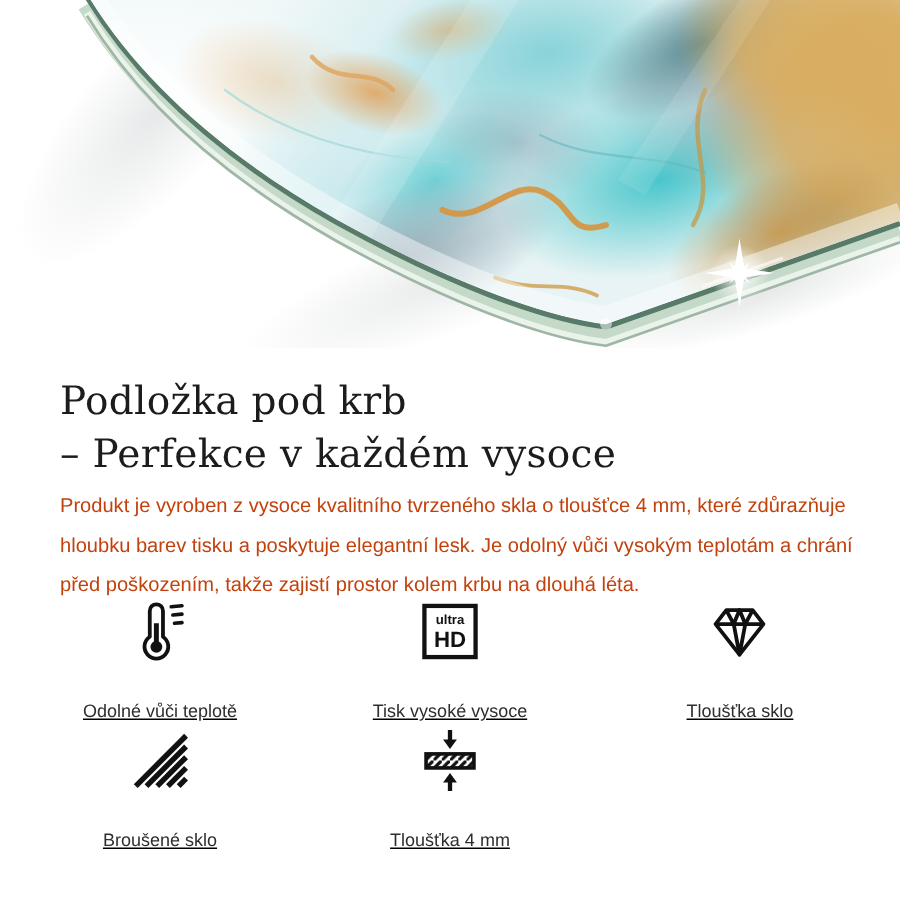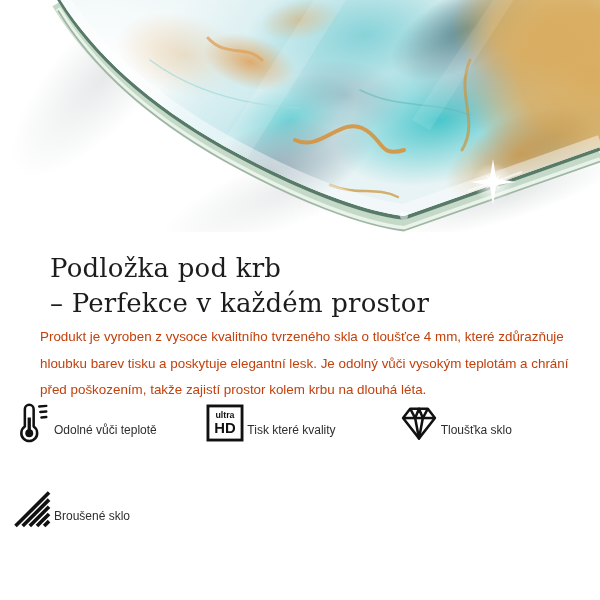--- a/index.html
+++ b/index.html
@@ -7,31 +7,30 @@
     width:600px;height:600px;background:#ffffff;overflow:hidden;position:relative;
     font-family:"Liberation Sans", sans-serif;
   }
   .hero{position:absolute;left:0;top:0;width:600px;height:232px;}
   .hero svg{display:block;}
   .heading{
     position:absolute;left:40px;top:234px;width:520px;
     font-family:"DejaVu Serif", serif;
     font-size:26px;line-height:35px;color:#1c1c1c;font-weight:400;
     letter-spacing:.2px;
-    margin-left:10px;
   }
   .desc{
     position:absolute;left:40px;top:311px;width:540px;
     font-size:13.4px;line-height:26.5px;color:#c2410c;
   }
   .features{
     position:absolute;left:10px;top:399px;width:580px;
     display:grid;grid-template-columns:repeat(3,1fr);row-gap:4px;
   }
-  .feature{display:flex;flex-direction:row;align-items:flex-start;height:82px;}
+  .feature{display:flex;flex-direction:column;align-items:center;height:82px;text-decoration:underline;}
   .icon-box{height:48px;display:flex;align-items:center;justify-content:center;}
   .feature-label{margin-top:24px;font-size:12px;color:#2e2e2e;line-height:14px;white-space:nowrap;}
   .ico{stroke:#111;fill:none;stroke-width:2.3;}
 </style>
 </head>
 <body>
 
 <div class="hero">
   <svg width="600" height="232" viewBox="0 0 600 232">
     <defs>
@@ -133,21 +132,21 @@
     <g>
       <circle cx="493" cy="183" r="20" fill="url(#g_white)" opacity=".95"></circle>
       <line x1="468" y1="191" x2="522" y2="172" stroke="#ffffff" stroke-width="2" opacity=".6"></line>
       <path d="M493,159 L496.2,178.8 L516,182 L496.2,185.2 L493,205 L489.8,185.2 L470,182 L489.8,178.8 Z" fill="#ffffff"></path>
       <path d="M493,172 L494.6,180.4 L503,182 L494.6,183.6 L493,192 L491.4,183.6 L483,182 L491.4,180.4 Z" transform="rotate(45 493 182)" fill="#ffffff" opacity=".85"></path>
       <circle cx="404" cy="216" r="4" fill="#ffffff" opacity=".5"></circle>
     </g>
   </svg>
 </div>
 
-<h1 class="heading"><span>Podložka pod krb</span><br><span>– Perfekce v každém prostor</span></h1>
+<h1 class="heading"><span>Podložka pod krb</span><br><span>– Perfekce v každém vysoce</span></h1>
 
 <p class="desc">Produkt je vyroben z vysoce kvalitního tvrzeného skla o tloušťce 4 mm, které zdůrazňuje hloubku barev tisku a poskytuje elegantní lesk. Je odolný vůči vysokým teplotám a chrání před poškozením, takže zajistí prostor kolem krbu na dlouhá léta.</p>
 
 <div class="features">
 
   <div class="feature">
     <div class="icon-box">
       <svg width="44" height="44" viewBox="0 0 40 40">
         <path class="ico" d="M21.5,7.5 a4,4 0 0 0 -8,0 L13.5,23.2 a7.2,7.2 0 1 0 8,0 Z" stroke-linejoin="round"></path>
         <line x1="17.5" y1="15" x2="17.5" y2="27" stroke="#111" stroke-width="3"></line>
@@ -163,21 +162,21 @@
   </div>
 
   <div class="feature">
     <div class="icon-box">
       <svg width="44" height="44" viewBox="0 0 40 40">
         <rect x="4.5" y="4.5" width="31" height="31" fill="none" stroke="#111" stroke-width="2.6"></rect>
         <text x="20" y="15.5" text-anchor="middle" font-family="Liberation Sans, sans-serif" font-size="8" font-weight="bold" fill="#111">ultra</text>
         <text x="20" y="29.5" text-anchor="middle" font-family="Liberation Sans, sans-serif" font-size="13.5" font-weight="bold" fill="#111">HD</text>
       </svg>
     </div>
-    <div class="feature-label">Tisk které kvality</div>
+    <div class="feature-label">Tisk vysoké vysoce</div>
   </div>
 
 
   <div class="feature">
     <div class="icon-box">
       <svg width="44" height="44" viewBox="0 0 40 40">
         <g class="ico" stroke-width="2.1" stroke-linejoin="round">
           <path d="M12,7 L28,7 L34.5,15.5 L20,34 L5.5,15.5 Z"></path>
           <path d="M5.5,15.5 L34.5,15.5"></path>
           <path d="M12,7 L16.5,15.5 L20,7 L23.5,15.5 L28,7"></path>
@@ -196,14 +195,31 @@
           <line x1="11.5" y1="35.5" x2="35.5" y2="11.5"></line>
           <line x1="18" y1="35.5" x2="35.5" y2="18"></line>
           <line x1="24.5" y1="35.5" x2="35.5" y2="24.5"></line>
           <line x1="31" y1="35.5" x2="35.5" y2="31"></line>
         </g>
       </svg>
     </div>
     <div class="feature-label">Broušené sklo</div>
   </div>
 
+  <div class="feature">
+    <div class="icon-box">
+      <svg width="44" height="44" viewBox="0 0 40 40">
+        <defs>
+          <pattern id="hatch" width="5" height="5" patternUnits="userSpaceOnUse">
+            <path d="M-1,6 L6,-1" stroke="#111" stroke-width="2"></path>
+          </pattern>
+        </defs>
+        <rect x="5.5" y="16" width="29" height="8.5" fill="url(#hatch)" stroke="#111" stroke-width="2.2"></rect>
+        <line x1="20" y1="1.5" x2="20" y2="8" stroke="#111" stroke-width="2.6"></line>
+        <path d="M15.8,7.2 L24.2,7.2 L20,13 Z" fill="#111"></path>
+        <line x1="20" y1="38.5" x2="20" y2="32" stroke="#111" stroke-width="2.6"></line>
+        <path d="M15.8,33.3 L24.2,33.3 L20,27.5 Z" fill="#111"></path>
+      </svg>
+    </div>
+    <div class="feature-label">Tloušťka 4 mm</div>
+  </div>
 
 </div>
 
 </body></html>

